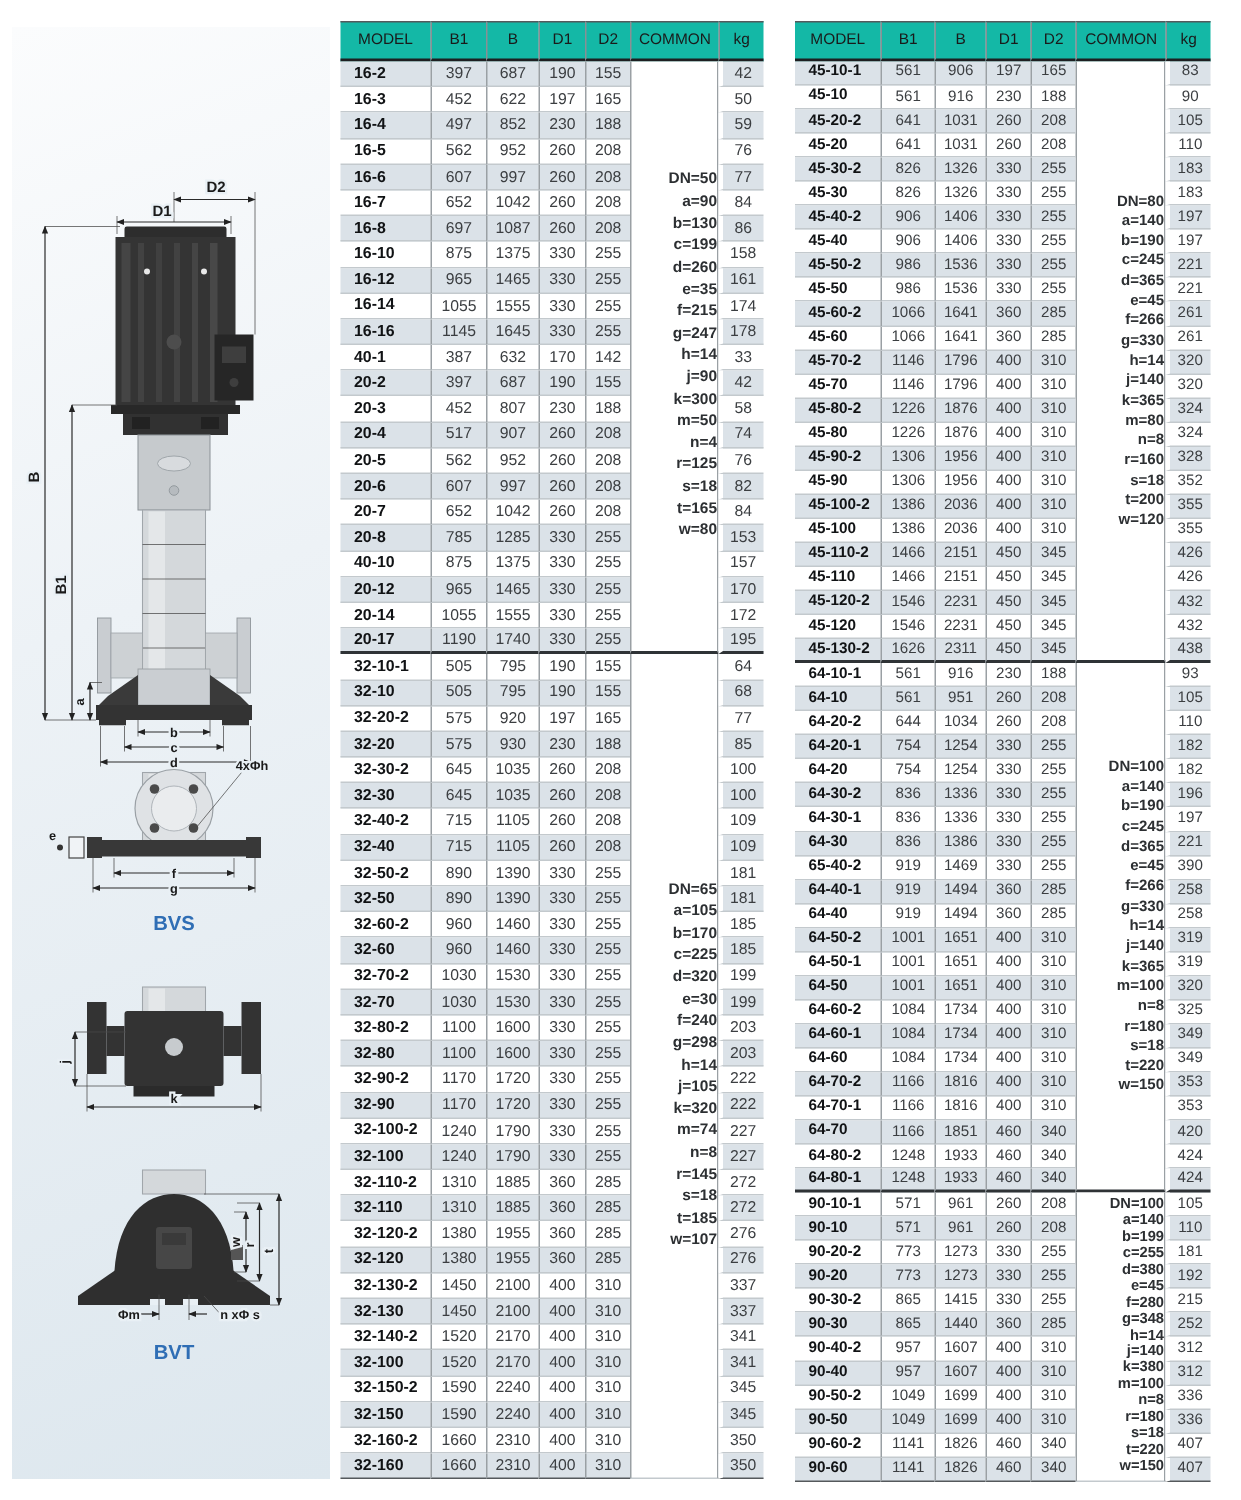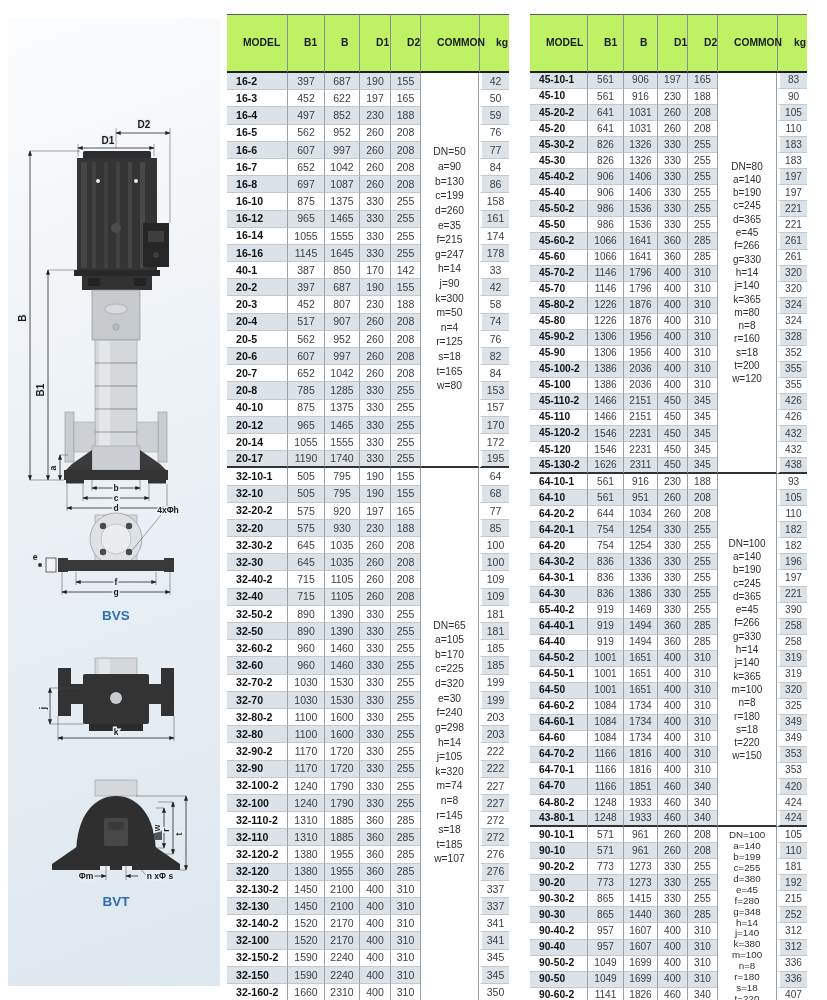--- a/index.html
+++ b/index.html
@@ -11,33 +11,33 @@
   .dimlbl{font-size:10px;font-weight:bold;fill:#1a1a1a;paint-order:stroke;stroke:#e9f0f5;stroke-width:3px;}
   .dimsm{font-size:8.5px;font-weight:bold;fill:#1a1a1a;paint-order:stroke;stroke:#e9f0f5;stroke-width:3px;}
   .viewlbl{font-size:13.5px;font-weight:bold;fill:#2f6eb5;}
   .dline{stroke:#2a2a2a;stroke-width:0.8;fill:none;}
   .xline{stroke:#4a4a4a;stroke-width:0.5;fill:none;}
 
   table.spec-table{position:absolute;top:14px;border-collapse:separate;border-spacing:0;
         table-layout:fixed;}
   table.left-table{left:227px;width:282px;}
   table.right-table{left:530px;width:277px;}
-  .spec-table th{border-top:1.5px solid #55595c;border-bottom:2px solid #1d1f21;background:#bef264;
-        font-size:10.3px;font-weight:bold;color:#1a1a1a;text-align:center;height:24px;padding:16px;line-height:1;}
+  .spec-table th{border-top:1.5px solid #55595c;border-bottom:2px solid #1d1f21;background:#14b8a6;
+        font-size:10.3px;font-weight:normal;color:#1a1a1a;text-align:center;height:24px;padding:0;line-height:1;}
   .spec-table th.c1,.spec-table th.c2,.spec-table th.c3,.spec-table th.c4,.spec-table th.c5,.spec-table th.kg{border-left:1px solid #8a8f94;}
   .left-table tbody tr{height:17.2px;}
   .right-table tbody tr{height:16.05px;margin-top:25px;}
   .spec-table td{padding:0;line-height:1;vertical-align:middle;border-bottom:1px solid #c3c9cd;}
   .spec-table td.model{font-weight:bold;font-size:10.6px;color:#101214;text-align:left;padding-left:9px;}
   .right-table td.model{font-size:10.2px;}
   .spec-table td.num{font-size:10.5px;color:#3b3e41;text-align:center;}
   .right-table td.num{font-size:10.1px;}
   .spec-table td.c1,.spec-table td.c2,.spec-table td.c3,.spec-table td.c4{border-left:1px solid #9aa0a4;}
   .spec-table td.common{border-left:1px solid #9aa0a4;border-right:1px solid #9aa0a4;background:#fff !important;
-        white-space:pre-line;font-size:10.3px;color:#2c2f32;text-align:center;padding-left:0;line-height:1.42;}
+        white-space:pre-line;font-size:10.3px;color:#2c2f32;text-align:right;padding-left:0;line-height:1.42;font-weight:bold;}
   .right-table td.common{font-size:10px;line-height:1.33;}
   .spec-table td.common.tight{line-height:1.12;font-size:9.8px;}
   .spec-table td.kg{border-left:3px solid #ffffff;}
   .spec-table tbody tr:nth-child(odd) td:not(.common){background:#dbe2e8;}
   .spec-table tr.sec-end td{border-bottom:2px solid #2f3336;}
   .spec-table td.common.endline{border-bottom:2px solid #2f3336;}
   .spec-table tbody tr:last-child td{border-bottom:1.6px solid #55595c;}
 </style>
 </head>
 <body>
@@ -359,21 +359,21 @@
           <td class="c0 model">16-16</td>
           <td class="c1 num">1145</td>
           <td class="c2 num">1645</td>
           <td class="c3 num">330</td>
           <td class="c4 num">255</td>
           <td class="kg num">178</td>
         </tr>
         <tr>
           <td class="c0 model">40-1</td>
           <td class="c1 num">387</td>
-          <td class="c2 num">850</td>
+          <td class="c2 num">632</td>
           <td class="c3 num">170</td>
           <td class="c4 num">142</td>
           <td class="kg num">33</td>
         </tr>
         <tr>
           <td class="c0 model">20-2</td>
           <td class="c1 num">397</td>
           <td class="c2 num">687</td>
           <td class="c3 num">190</td>
           <td class="c4 num">155</td>
@@ -1153,21 +1153,21 @@
         </tr>
         <tr>
           <td class="c0 model">64-80-2</td>
           <td class="c1 num">1248</td>
           <td class="c2 num">1933</td>
           <td class="c3 num">460</td>
           <td class="c4 num">340</td>
           <td class="kg num">424</td>
         </tr>
         <tr class="sec-end">
-          <td class="c0 model">43-80-1</td>
+          <td class="c0 model">64-80-1</td>
           <td class="c1 num">1248</td>
           <td class="c2 num">1933</td>
           <td class="c3 num">460</td>
           <td class="c4 num">340</td>
           <td class="kg num">424</td>
         </tr>
         <tr>
           <td class="c0 model">90-10-1</td>
           <td class="c1 num">571</td>
           <td class="c2 num">961</td>

